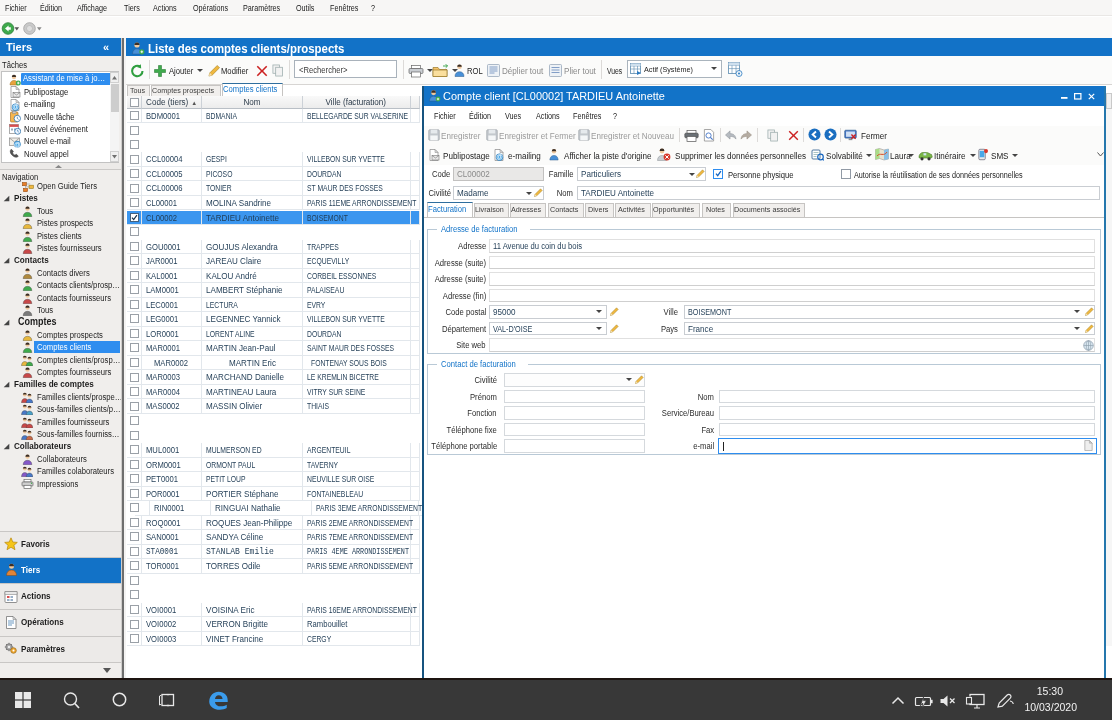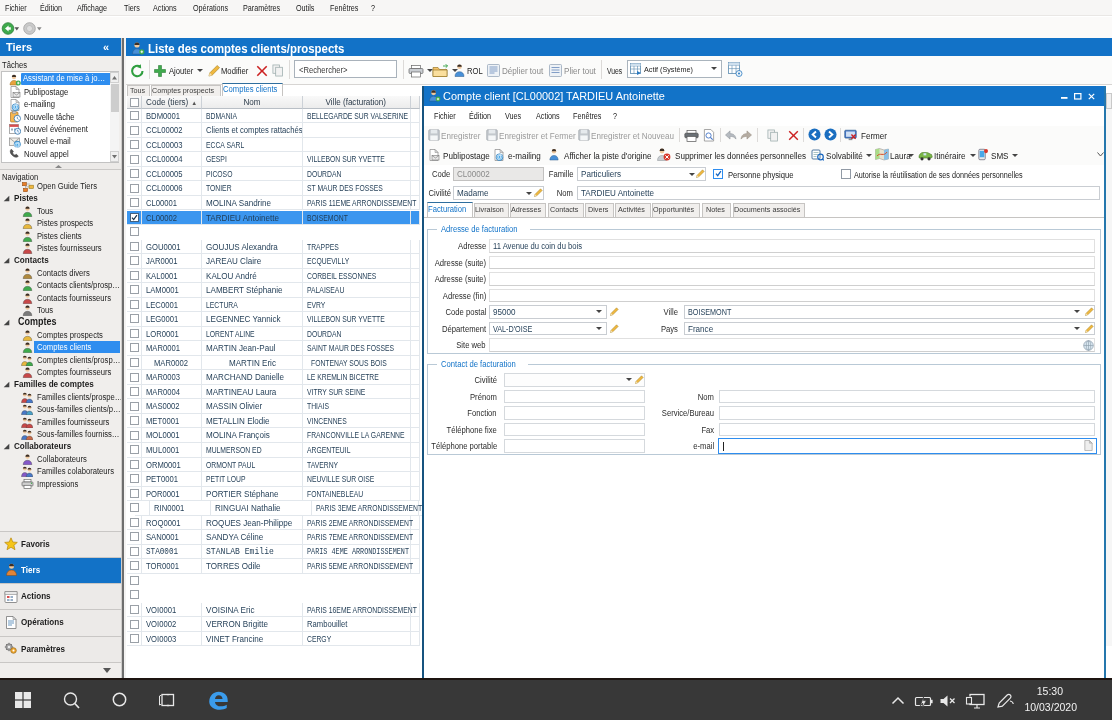--- a/index.html
+++ b/index.html
@@ -419,35 +419,21 @@
 <div class="hcell" style="left:177px;width:107.5px;top:58px;height:12.5px;line-height:12px"><span class="s x95 cc">Ville (facturation)</span></div>
 <div class="hcell" style="left:284.5px;width:9.5px;top:58px;height:12.5px"></div>
 <div class="ab" style="left:0.5px;top:70.80px;width:293.5px;height:14.53px;">
         <div class="rc" style="left:0;width:15.0px"></div>
         <div class="rc" style="left:15.0px;width:60.5px;line-height:14.53px"><span class="s x9">BDM0001</span></div>
         <div class="rc" style="left:75.5px;width:101px;line-height:14.53px"><span class="s x8">BDMANIA</span></div>
         <div class="rc" style="left:176.5px;width:107.5px;line-height:14.53px;overflow:visible"><span class="s x8">BELLEGARDE SUR VALSERINE</span></div>
         <div class="rc" style="left:284.0px;width:9.0px"></div>
       </div>
 <div class="cb" style="left:3.5px;top:73.00px"></div>
-<div class="ab" style="left:0.5px;top:85.33px;width:293.5px;height:14.53px;">
-        <div class="rc" style="left:0;width:15.0px"></div>
-        <div class="rc" style="left:15.0px;width:60.5px;line-height:14.53px"><span class="s x9">CCL00002</span></div>
-        <div class="rc" style="left:75.5px;width:101px;line-height:14.53px"><span class="s x9">Clients et comptes rattachés</span></div>
-        <div class="rc" style="left:176.5px;width:107.5px;line-height:14.53px;overflow:visible"><span class="s x8"></span></div>
-        <div class="rc" style="left:284.0px;width:9.0px"></div>
-      </div>
 <div class="cb" style="left:3.5px;top:87.53px"></div>
-<div class="ab" style="left:0.5px;top:99.86px;width:293.5px;height:14.53px;">
-        <div class="rc" style="left:0;width:15.0px"></div>
-        <div class="rc" style="left:15.0px;width:60.5px;line-height:14.53px"><span class="s x9">CCL00003</span></div>
-        <div class="rc" style="left:75.5px;width:101px;line-height:14.53px"><span class="s x8">ECCA SARL</span></div>
-        <div class="rc" style="left:176.5px;width:107.5px;line-height:14.53px;overflow:visible"><span class="s x8"></span></div>
-        <div class="rc" style="left:284.0px;width:9.0px"></div>
-      </div>
 <div class="cb" style="left:3.5px;top:102.06px"></div>
 <div class="ab" style="left:0.5px;top:114.39px;width:293.5px;height:14.53px;">
         <div class="rc" style="left:0;width:15.0px"></div>
         <div class="rc" style="left:15.0px;width:60.5px;line-height:14.53px"><span class="s x9">CCL00004</span></div>
         <div class="rc" style="left:75.5px;width:101px;line-height:14.53px"><span class="s x8">GESPI</span></div>
         <div class="rc" style="left:176.5px;width:107.5px;line-height:14.53px;overflow:visible"><span class="s x8">VILLEBON SUR YVETTE</span></div>
         <div class="rc" style="left:284.0px;width:9.0px"></div>
       </div>
 <div class="cb" style="left:3.5px;top:116.59px"></div>
 <div class="ab" style="left:0.5px;top:128.92px;width:293.5px;height:14.53px;">
@@ -576,35 +562,21 @@
       </div>
 <div class="cb" style="left:3.5px;top:349.07px"></div>
 <div class="ab" style="left:0.5px;top:361.40px;width:293.5px;height:14.53px;">
         <div class="rc" style="left:0;width:15.0px"></div>
         <div class="rc" style="left:15.0px;width:60.5px;line-height:14.53px"><span class="s x9">MAS0002</span></div>
         <div class="rc" style="left:75.5px;width:101px;line-height:14.53px"><span class="s x95">MASSIN Olivier</span></div>
         <div class="rc" style="left:176.5px;width:107.5px;line-height:14.53px;overflow:visible"><span class="s x8">THIAIS</span></div>
         <div class="rc" style="left:284.0px;width:9.0px"></div>
       </div>
 <div class="cb" style="left:3.5px;top:363.60px"></div>
-<div class="ab" style="left:0.5px;top:375.93px;width:293.5px;height:14.53px;">
-        <div class="rc" style="left:0;width:15.0px"></div>
-        <div class="rc" style="left:15.0px;width:60.5px;line-height:14.53px"><span class="s x9">MET0001</span></div>
-        <div class="rc" style="left:75.5px;width:101px;line-height:14.53px"><span class="s x95">METALLIN Elodie</span></div>
-        <div class="rc" style="left:176.5px;width:107.5px;line-height:14.53px;overflow:visible"><span class="s x8">VINCENNES</span></div>
-        <div class="rc" style="left:284.0px;width:9.0px"></div>
-      </div>
 <div class="cb" style="left:3.5px;top:378.13px"></div>
-<div class="ab" style="left:0.5px;top:390.46px;width:293.5px;height:14.53px;">
-        <div class="rc" style="left:0;width:15.0px"></div>
-        <div class="rc" style="left:15.0px;width:60.5px;line-height:14.53px"><span class="s x9">MOL0001</span></div>
-        <div class="rc" style="left:75.5px;width:101px;line-height:14.53px"><span class="s x95">MOLINA François</span></div>
-        <div class="rc" style="left:176.5px;width:107.5px;line-height:14.53px;overflow:visible"><span class="s x8">FRANCONVILLE LA GARENNE</span></div>
-        <div class="rc" style="left:284.0px;width:9.0px"></div>
-      </div>
 <div class="cb" style="left:3.5px;top:392.66px"></div>
 <div class="ab" style="left:0.5px;top:404.99px;width:293.5px;height:14.53px;">
         <div class="rc" style="left:0;width:15.0px"></div>
         <div class="rc" style="left:15.0px;width:60.5px;line-height:14.53px"><span class="s x9">MUL0001</span></div>
         <div class="rc" style="left:75.5px;width:101px;line-height:14.53px"><span class="s x8">MULMERSON ED</span></div>
         <div class="rc" style="left:176.5px;width:107.5px;line-height:14.53px;overflow:visible"><span class="s x8">ARGENTEUIL</span></div>
         <div class="rc" style="left:284.0px;width:9.0px"></div>
       </div>
 <div class="cb" style="left:3.5px;top:407.19px"></div>
 <div class="ab" style="left:0.5px;top:419.52px;width:293.5px;height:14.53px;">

